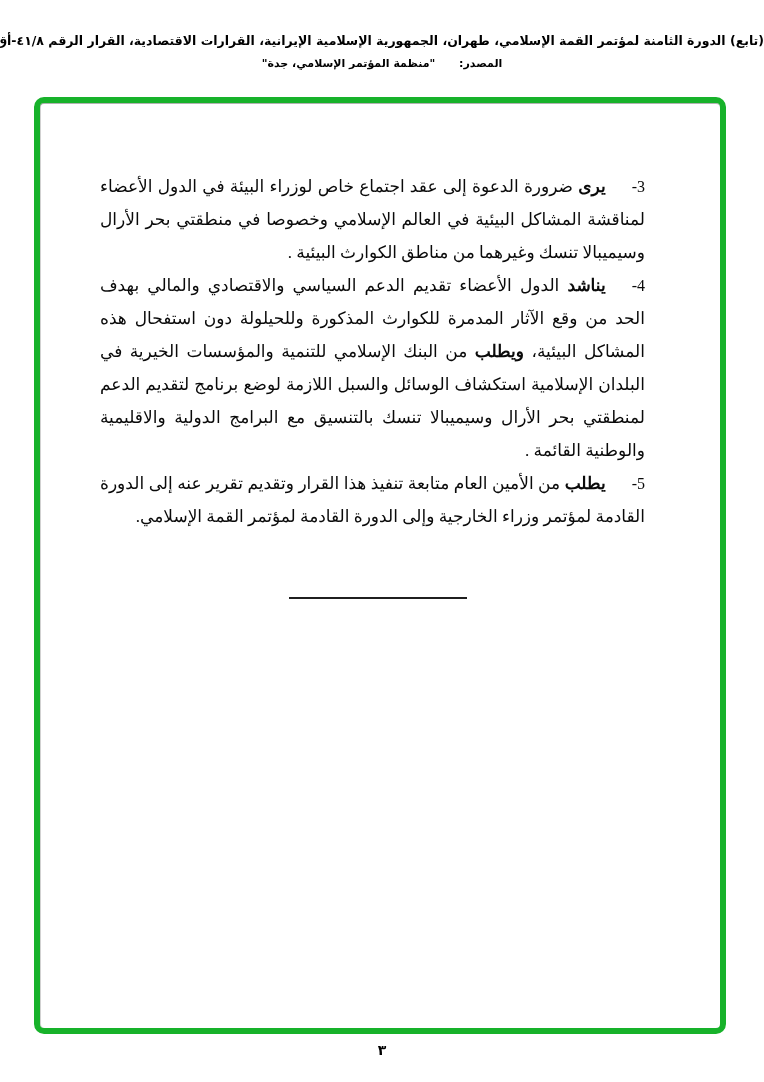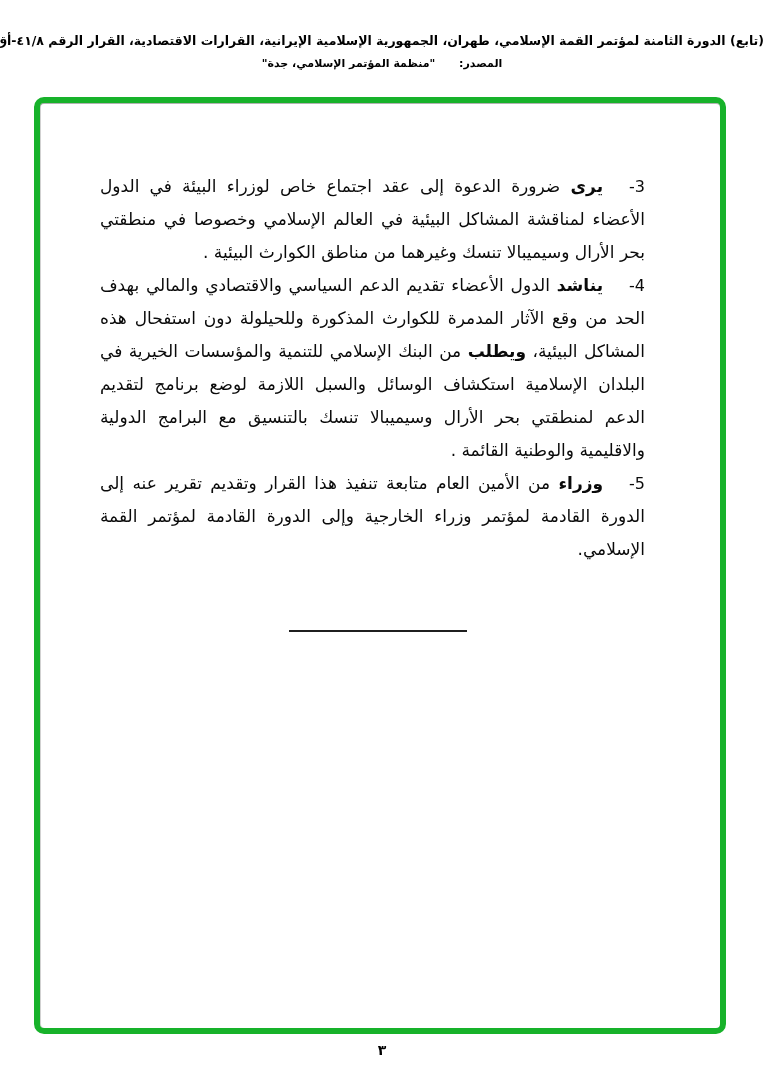--- a/index.html
+++ b/index.html
@@ -95,26 +95,26 @@
 <div class="page">
 
   <div class="doc-header">
     <div class="ref-line">(تابع) الدورة الثامنة لمؤتمر القمة الإسلامي، طهران، الجمهورية الإسلامية الإيرانية، القرارات الاقتصادية، القرار الرقم ٤١/٨-أق (ق.إ)</div>
     <div class="source-line">
       <span class="lbl">المصدر:</span>
       <span>"منظمة المؤتمر الإسلامي، جدة"</span>
     </div>
   </div>
 
-  <div class="frame" style="border-color: rgb(23, 178, 42);">
+  <div class="frame" style="border-color: rgb(23, 178, 42); font-family: Liberation Serif, serif;">
     <div class="frame-content">
       <div>
           <div class="item"><span class="marker" dir="ltr">-3</span><span class="marker-gap"></span><span class="seg bold">يرى</span><span class="seg"> ضرورة الدعوة إلى عقد اجتماع خاص لوزراء البيئة في الدول الأعضاء لمناقشة المشاكل البيئية في العالم الإسلامي وخصوصا في منطقتي بحر الأرال وسيميبالا تنسك وغيرهما من مناطق الكوارث البيئية .</span></div>
           <div class="item"><span class="marker" dir="ltr">-4</span><span class="marker-gap"></span><span class="seg bold">يناشد</span><span class="seg"> الدول الأعضاء تقديم الدعم السياسي والاقتصادي والمالي بهدف الحد من وقع الآثار المدمرة للكوارث المذكورة وللحيلولة دون استفحال هذه المشاكل البيئية، </span><span class="seg bold">ويطلب</span><span class="seg"> من البنك الإسلامي للتنمية والمؤسسات الخيرية في البلدان الإسلامية استكشاف الوسائل والسبل اللازمة لوضع برنامج لتقديم الدعم لمنطقتي بحر الأرال وسيميبالا تنسك بالتنسيق مع البرامج الدولية والاقليمية والوطنية القائمة .</span></div>
-          <div class="item"><span class="marker" dir="ltr">-5</span><span class="marker-gap"></span><span class="seg bold">وزراء</span><span class="seg"> من الأمين العام متابعة تنفيذ هذا القرار وتقديم تقرير عنه إلى الدورة القادمة لمؤتمر وزراء الخارجية وإلى الدورة القادمة لمؤتمر القمة الإسلامي.</span></div>
+          <div class="item"><span class="marker" dir="ltr">-5</span><span class="marker-gap"></span><span class="seg bold">يطلب</span><span class="seg"> من الأمين العام متابعة تنفيذ هذا القرار وتقديم تقرير عنه إلى الدورة القادمة لمؤتمر وزراء الخارجية وإلى الدورة القادمة لمؤتمر القمة الإسلامي.</span></div>
         </div>
       <div class="separator"></div>
     </div>
   </div>
 
   <div class="page-number">٣</div>
 
 </div>
 
 </body></html>

